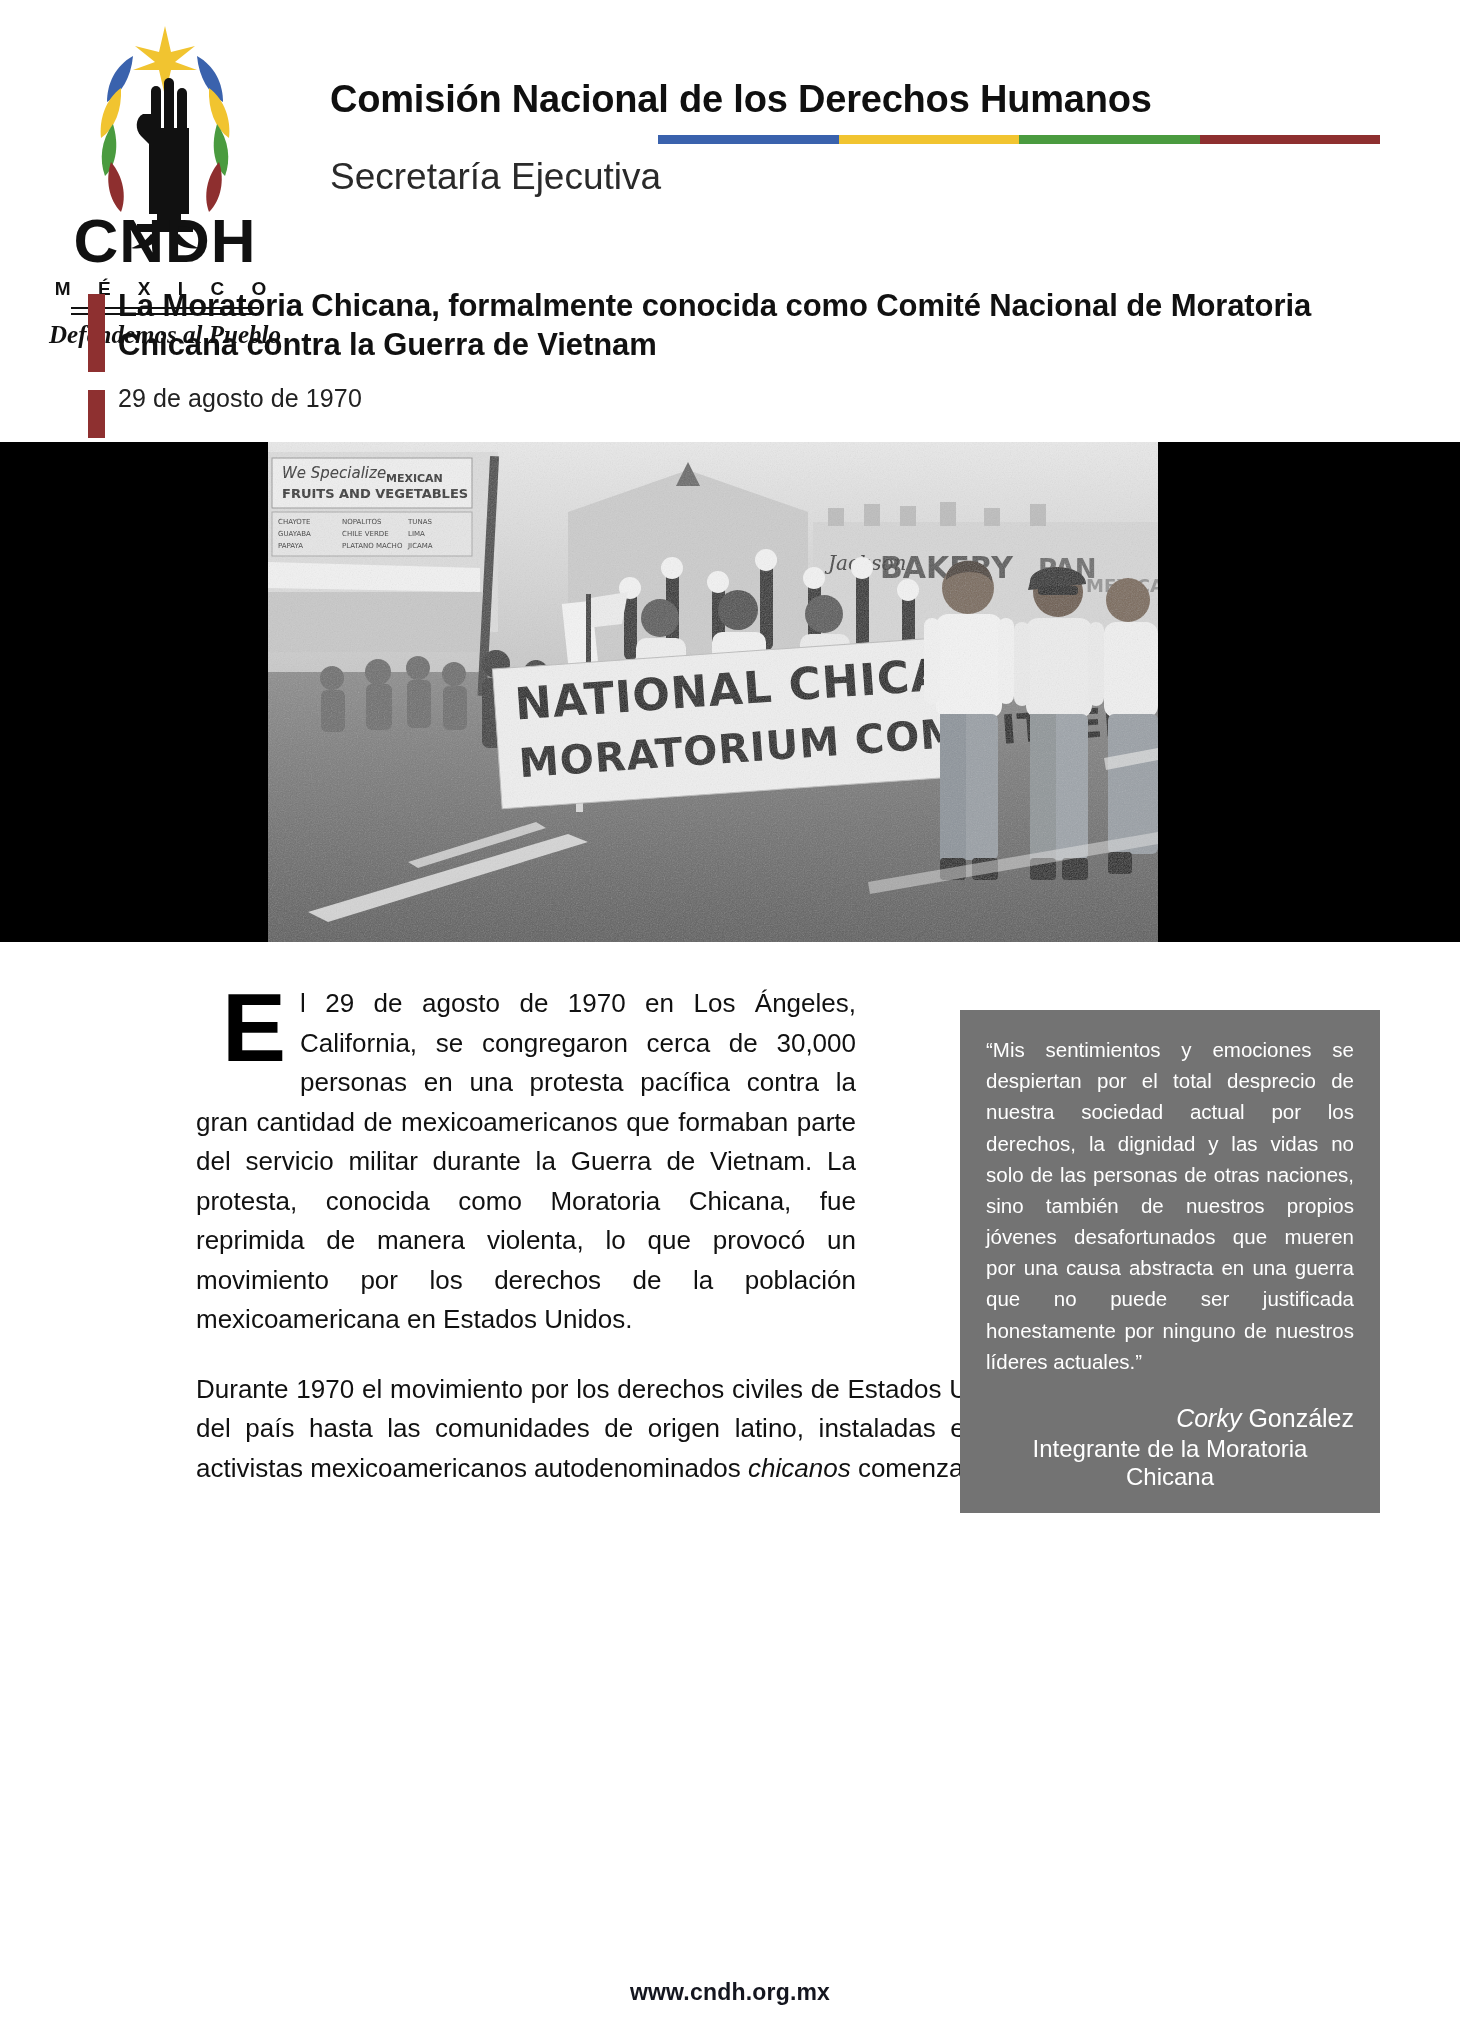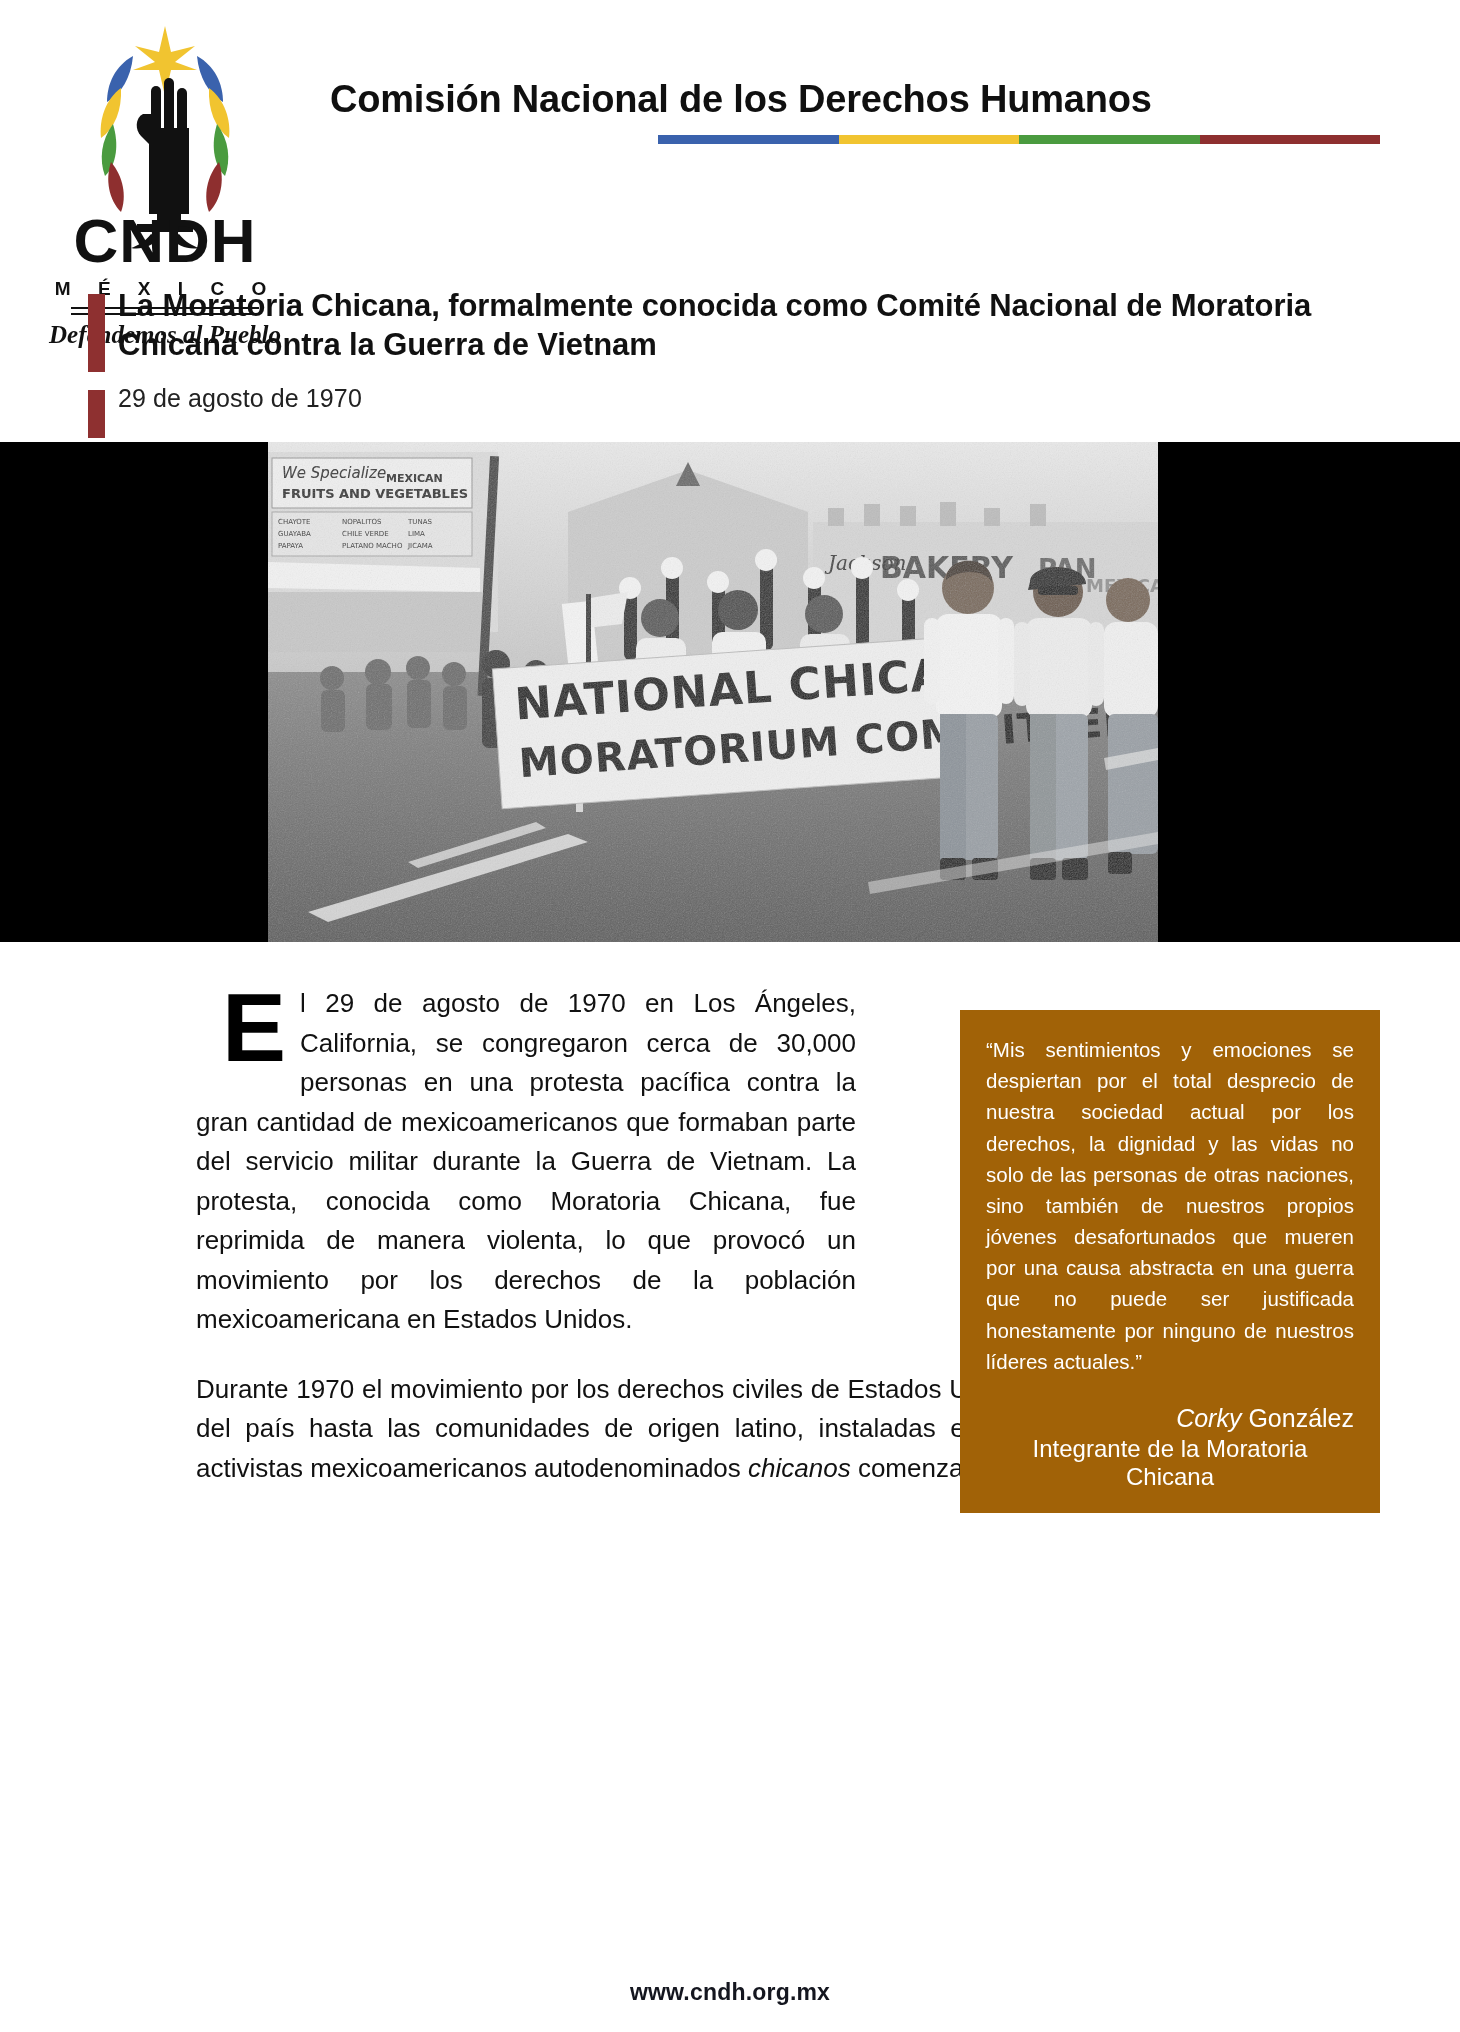--- a/index.html
+++ b/index.html
@@ -145,21 +145,21 @@
   .content {
     position: relative;
     padding: 0 90px 0 196px;
     margin-top: 42px;
   }
   .quote-box {
     position: absolute;
     right: 80px;
     top: 26px;
     width: 420px;
-    background: #a16207;
+    background: #737373;
     color: #fff;
     padding: 24px 26px 22px 26px;
     box-sizing: border-box;
     z-index: 3;
   }
   .quote-text {
     font-size: 20.5px;
     line-height: 1.52;
     text-align: justify;
     margin: 0;
@@ -262,20 +262,21 @@
   </div>
 
   <div class="header-titles">
     <div class="inst-name">Comisión Nacional de los Derechos Humanos</div>
     <div class="color-rule">
       <span style="background:#3a62ad"></span>
       <span style="background:#f1c430"></span>
       <span style="background:#4a9b3f"></span>
       <span style="background:#8e2f2f"></span>
     </div>
+    <div class="sub-name">Secretaría Ejecutiva</div>
   </div>
 </div>
 
 <div class="title-block">
   <div class="title-bar t1"></div>
   <div class="title-bar t2"></div>
   <h1 class="doc-title">La Moratoria Chicana, formalmente conocida como Comité Nacional de Moratoria Chicana contra la Guerra de Vietnam</h1>
   <div class="doc-date">29 de agosto de 1970</div>
 </div>
 

